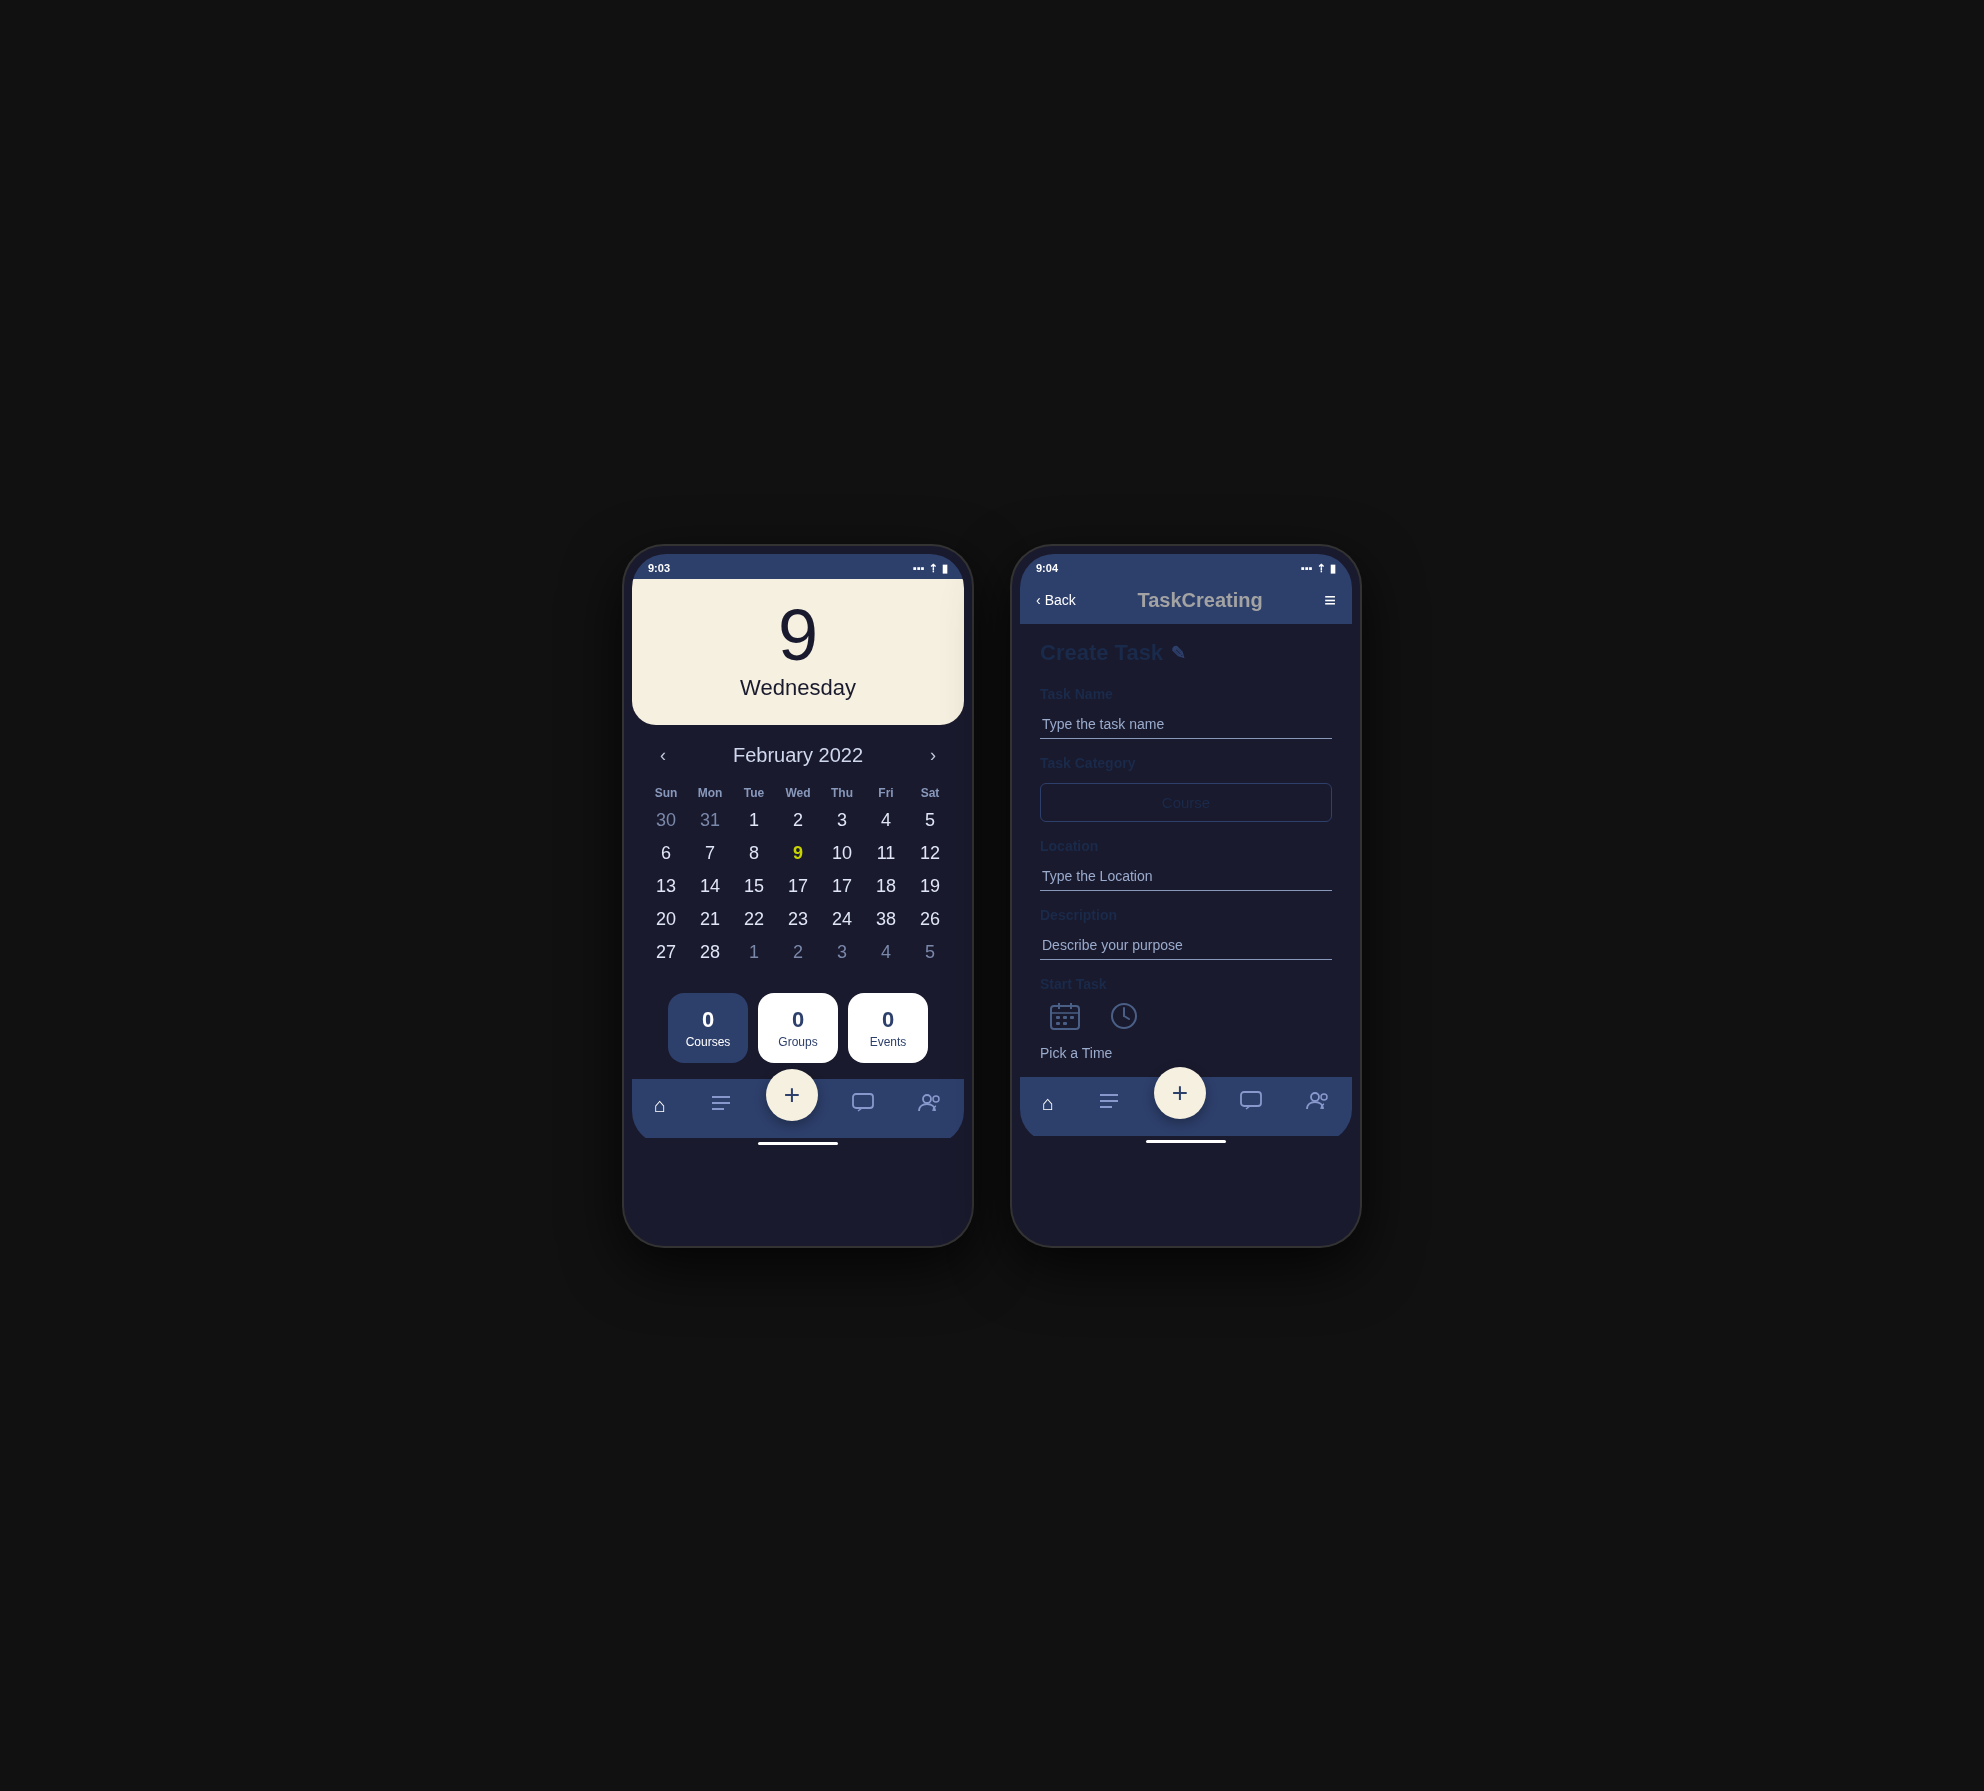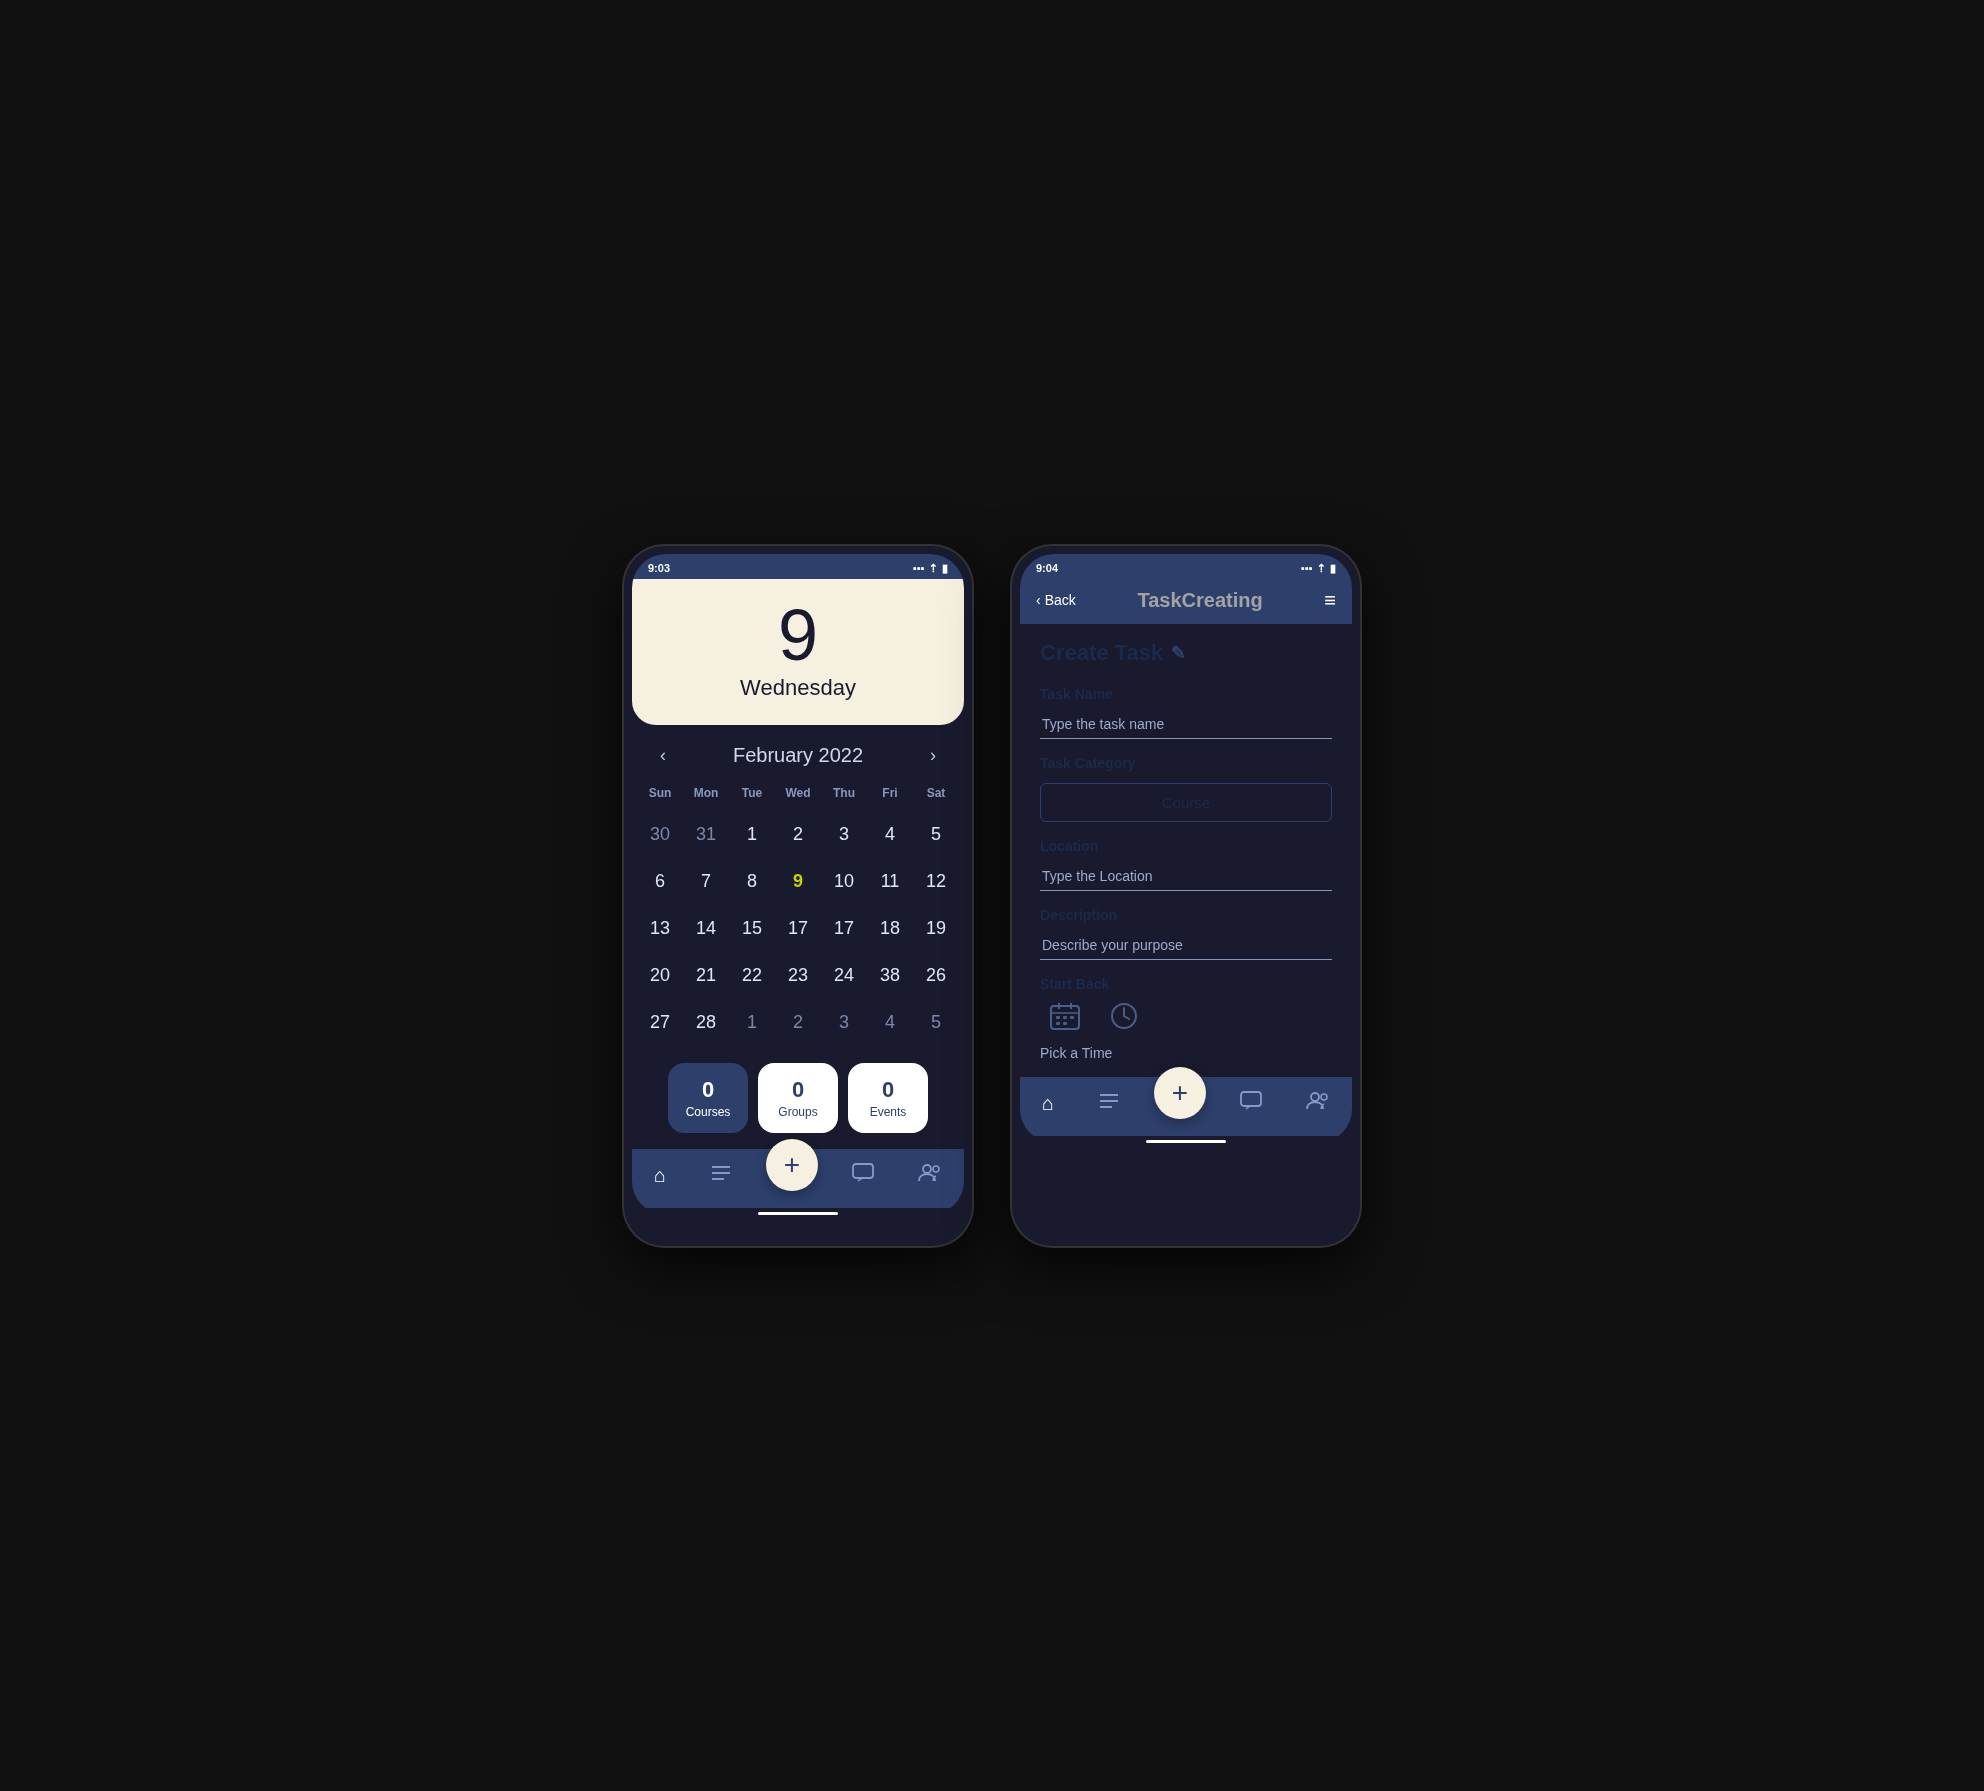--- a/index.html
+++ b/index.html
@@ -96,21 +96,21 @@
 
     .cal-month {
       color: #d0d8ee;
       font-size: 20px;
       font-weight: 500;
     }
 
     .cal-grid {
       display: grid;
       grid-template-columns: repeat(7, 1fr);
-      gap: 14px;
+      gap: 0;
     }
 
     .cal-header-cell {
       text-align: center;
       color: #8898bb;
       font-size: 12px;
       font-weight: 600;
       padding: 4px 0;
     }
 
@@ -507,21 +507,21 @@
         
         <div class="form-label">Location</div>
         <input class="form-input" type="text" placeholder="Type the Location" style="">
 
         
         <div class="form-label">Description</div>
         <input class="form-input" type="text" placeholder="Describe your purpose" style="">
 
         
         <div class="time-section">
-          <div class="form-label">Start Back</div>
+          <div class="form-label">Start Task</div>
           <div class="time-icons">
             <span class="time-icon">
               <svg width="30" height="28" viewBox="0 0 30 28">
                 <rect x="1" y="4" width="28" height="23" rx="3" fill="none" stroke="#4a5f85" stroke-width="2"></rect>
                 <line x1="1" y1="11" x2="29" y2="11" stroke="#4a5f85" stroke-width="1.5"></line>
                 <line x1="9" y1="1" x2="9" y2="7" stroke="#4a5f85" stroke-width="2"></line>
                 <line x1="21" y1="1" x2="21" y2="7" stroke="#4a5f85" stroke-width="2"></line>
                 <rect x="6" y="14" width="4" height="3" rx="1" fill="#4a5f85"></rect>
                 <rect x="13" y="14" width="4" height="3" rx="1" fill="#4a5f85"></rect>
                 <rect x="20" y="14" width="4" height="3" rx="1" fill="#4a5f85"></rect>

